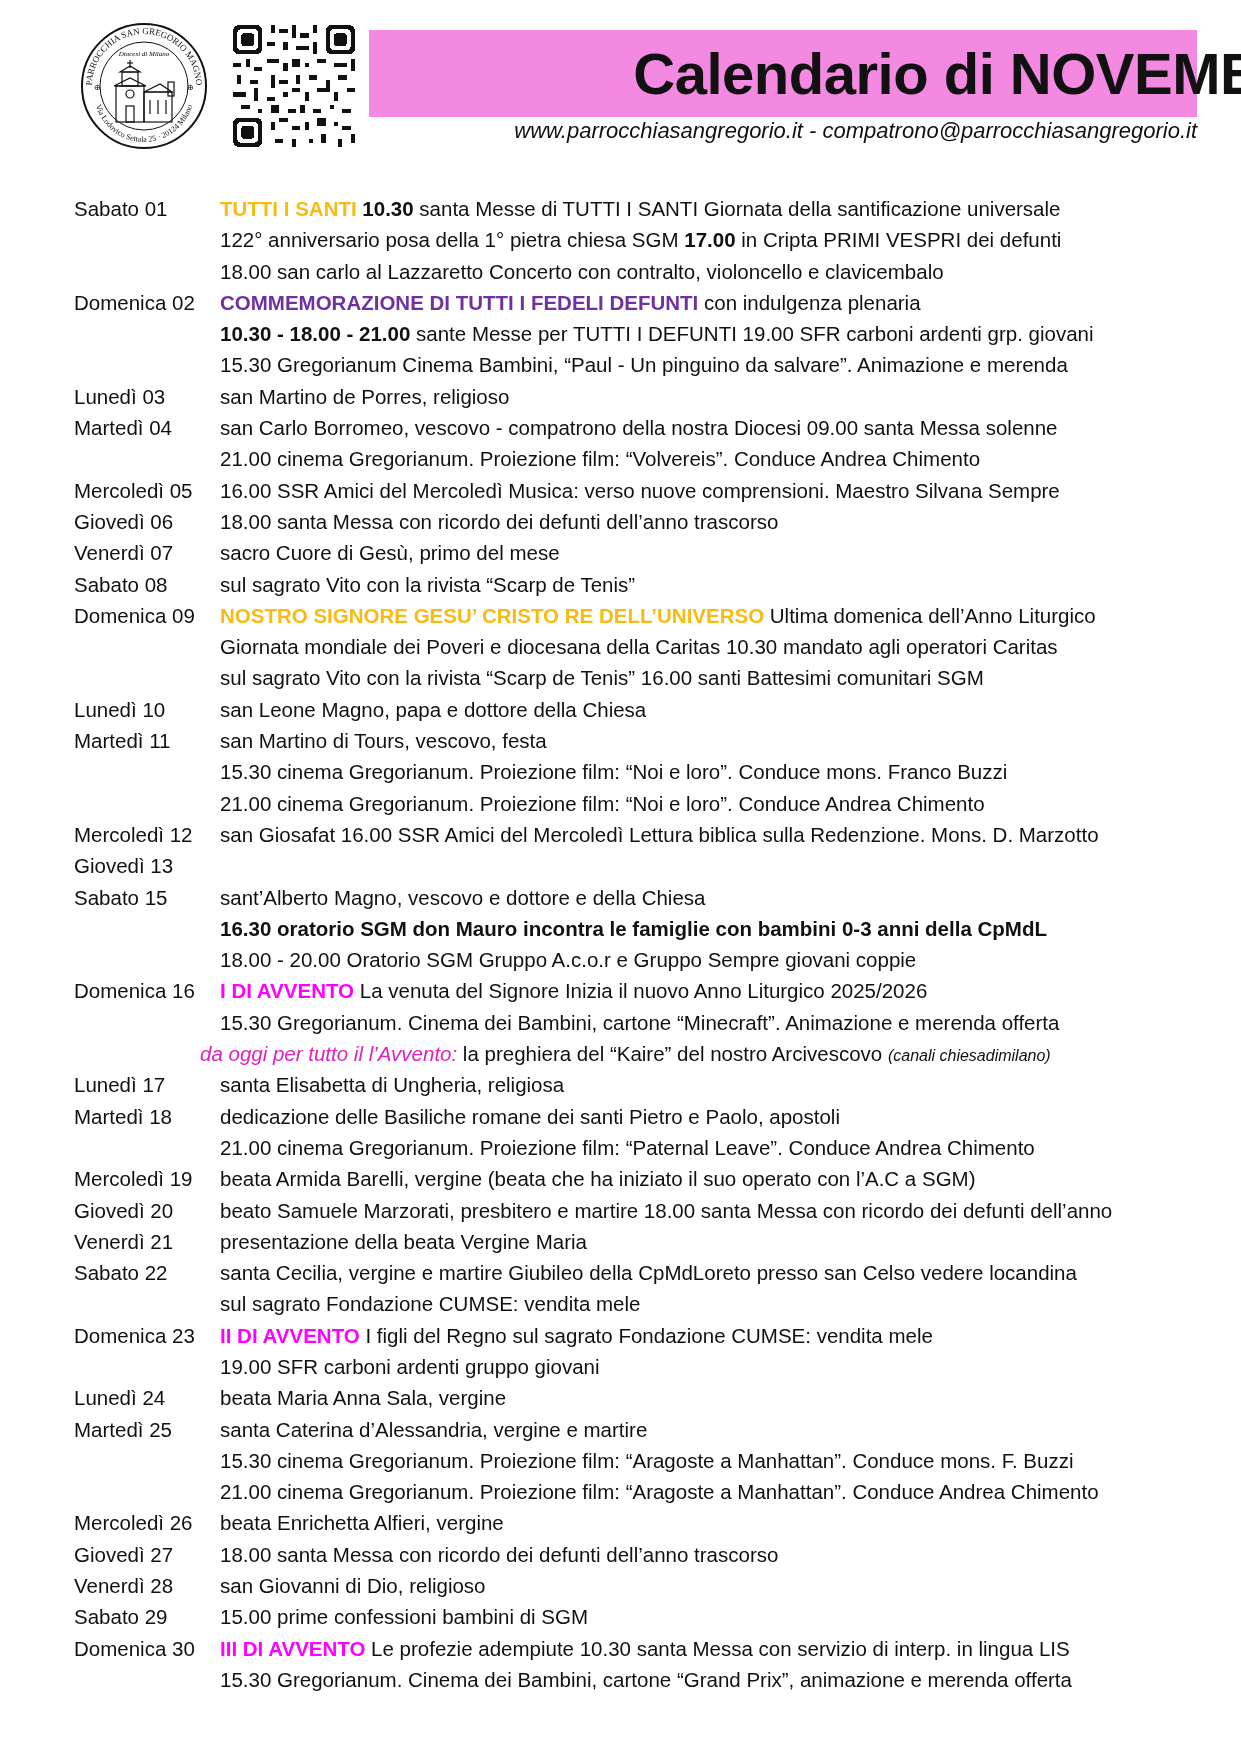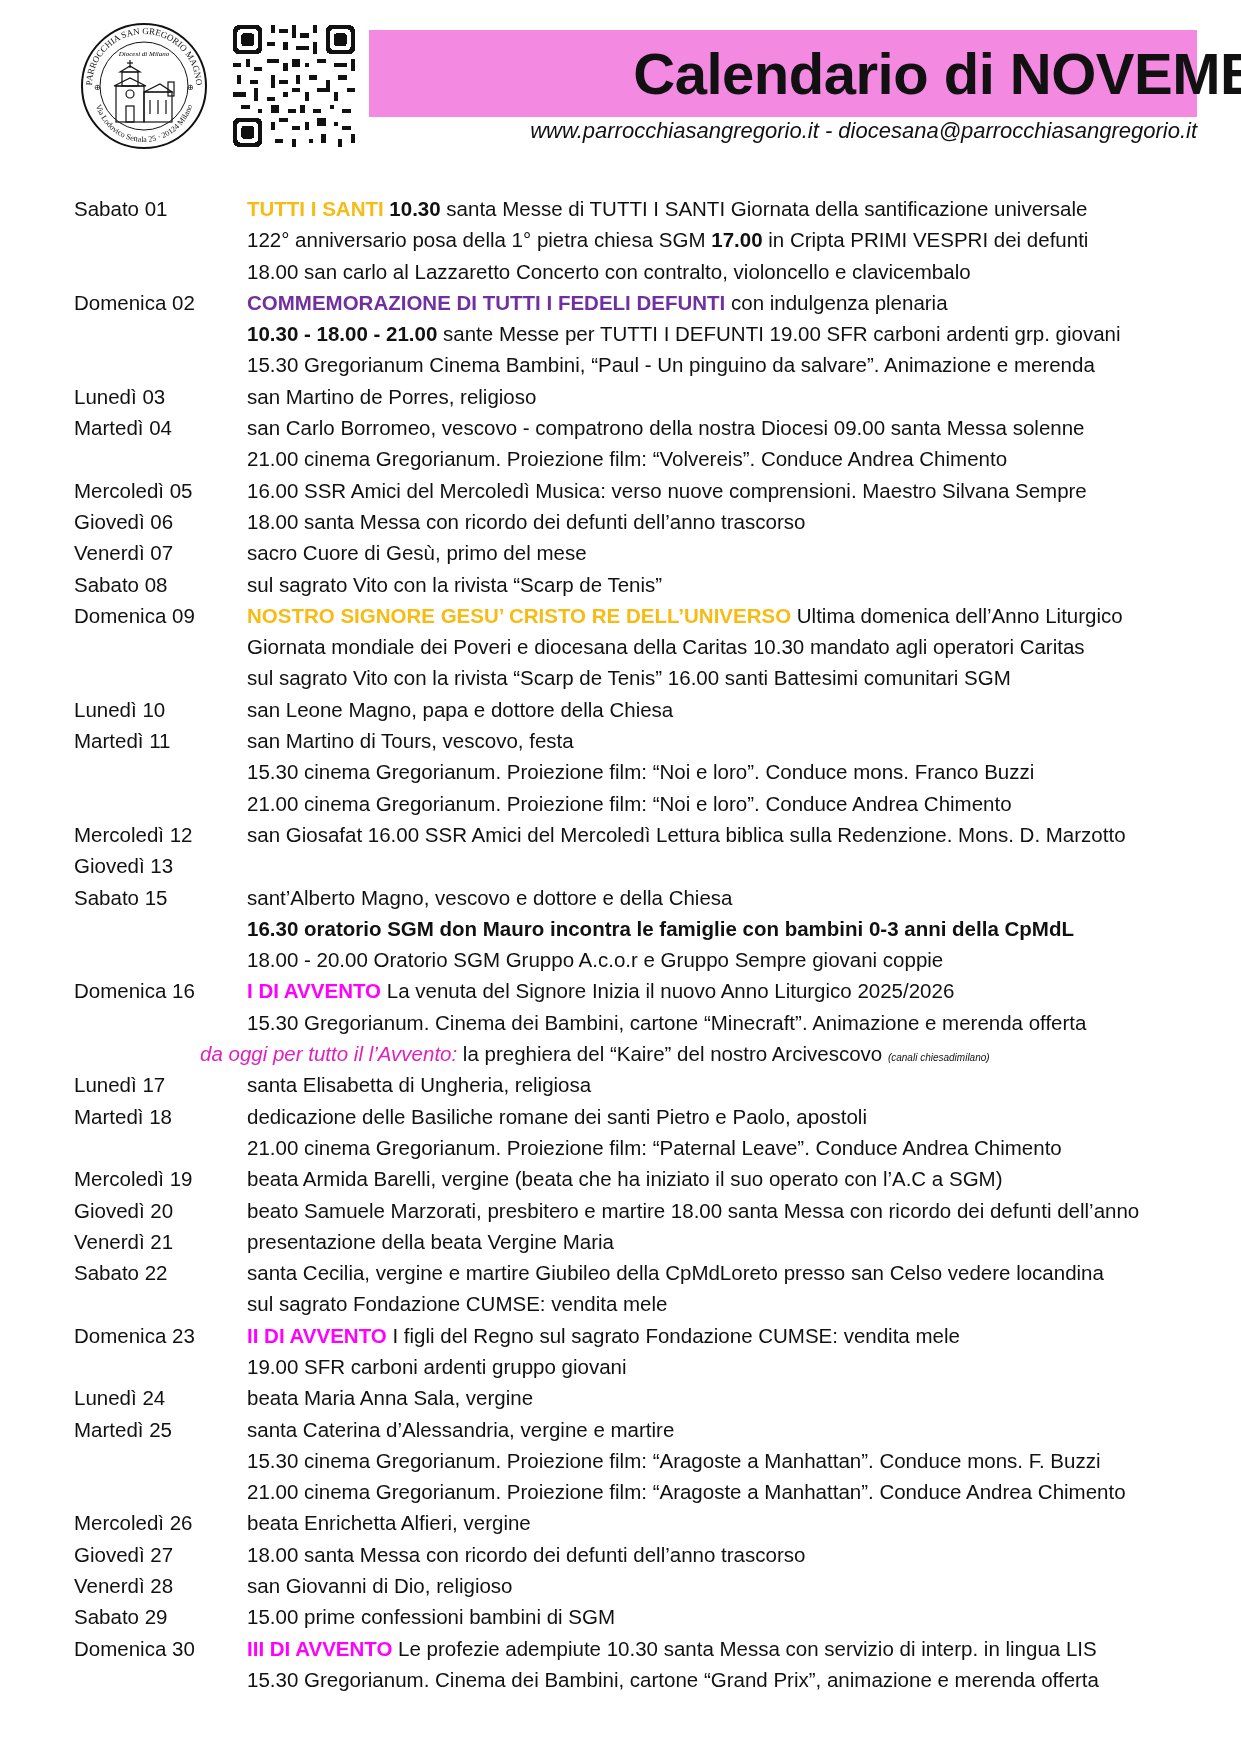--- a/index.html
+++ b/index.html
@@ -9,30 +9,30 @@
   .qr { position: absolute; left: 233px; top: 25px; width: 122px; height: 122px; }
   .title-bar { position: absolute; left: 369px; top: 30px; width: 828px; height: 87px;
                background: #f489e2; }
   .title { position: absolute; left: 369px; top: 30px; width: 980px; height: 87px;
            font-family: "Liberation Sans", sans-serif; font-weight: bold; font-size: 58px;
            line-height: 87px; text-align: right; padding-right: 8px; box-sizing: border-box;
            letter-spacing: -0.5px; color: #111; }
   .contacts { position: absolute; right: 44px; top: 118px; font-style: italic; font-size: 22px;
               color: #111; }
   .calendar { position: absolute; left: 74px; top: 193px; width: 1140px; }
-  .row { display: flex; height: 31.3px; line-height: 31.3px; font-size: 20.5px; white-space: nowrap; gap: 27px; }
+  .row { display: flex; height: 31.3px; line-height: 31.3px; font-size: 20.5px; white-space: nowrap; }
   .day { width: 146px; flex: none; }
   .desc { flex: 1; }
   .b { font-weight: bold; }
   .i { }
   .gold { color: #f7bb13; font-weight: bold; }
   .purple { color: #7030a0; font-weight: bold; }
   .magenta { color: #ff00ff; font-weight: bold; }
   .pink-i { color: #e020c0; font-style: italic; }
-  .small-i { font-style: italic; font-size: 10px; }
+  .small-i { font-style: italic; font-size: 16px; }
   .indent-note { padding-left: 126px; }
 </style>
 </head>
 <body>
 
 <svg class="logo" viewBox="0 0 128 128">
   <circle cx="64" cy="64" r="62" fill="none" stroke="#111" stroke-width="2"></circle>
   <circle cx="64" cy="64" r="44" fill="none" stroke="#111" stroke-width="1"></circle>
   <defs>
     <path id="ringTop" d="M 12 64 A 52 52 0 0 1 116 64"></path>
@@ -133,21 +133,21 @@
       <rect x="14" y="27" width="1" height="2"></rect>
       <rect x="18" y="27" width="1" height="1"></rect>
       <rect x="21" y="26" width="1" height="2"></rect>
       <rect x="25" y="27" width="1" height="2"></rect>
       <rect x="28" y="26" width="1" height="2"></rect>
   </g>
 </svg>
 
 <div class="title-bar"></div>
 <div class="title">Calendario di NOVEMBRE</div>
-<div class="contacts">www.parrocchiasangregorio.it - diocesana@parrocchiasangregorio.it</div>
+<div class="contacts">www.parrocchiasangregorio.it - compatrono@parrocchiasangregorio.it</div>
 
 <div class="calendar" id="calendar">
     <div class="row">
       <div class="day">Sabato 01</div>
       <div class="desc"><span class="gold">TUTTI I SANTI</span><span> </span><span class="b">10.30</span><span> santa Messe di TUTTI I SANTI </span><span class="i">Giornata della santificazione universale</span></div>
     </div>
     <div class="row">
       <div class="day"></div>
       <div class="desc"><span class="i">122° anniversario posa della 1° pietra chiesa SGM</span><span> </span><span class="b">17.00</span><span> in Cripta PRIMI VESPRI dei defunti</span></div>
     </div>

